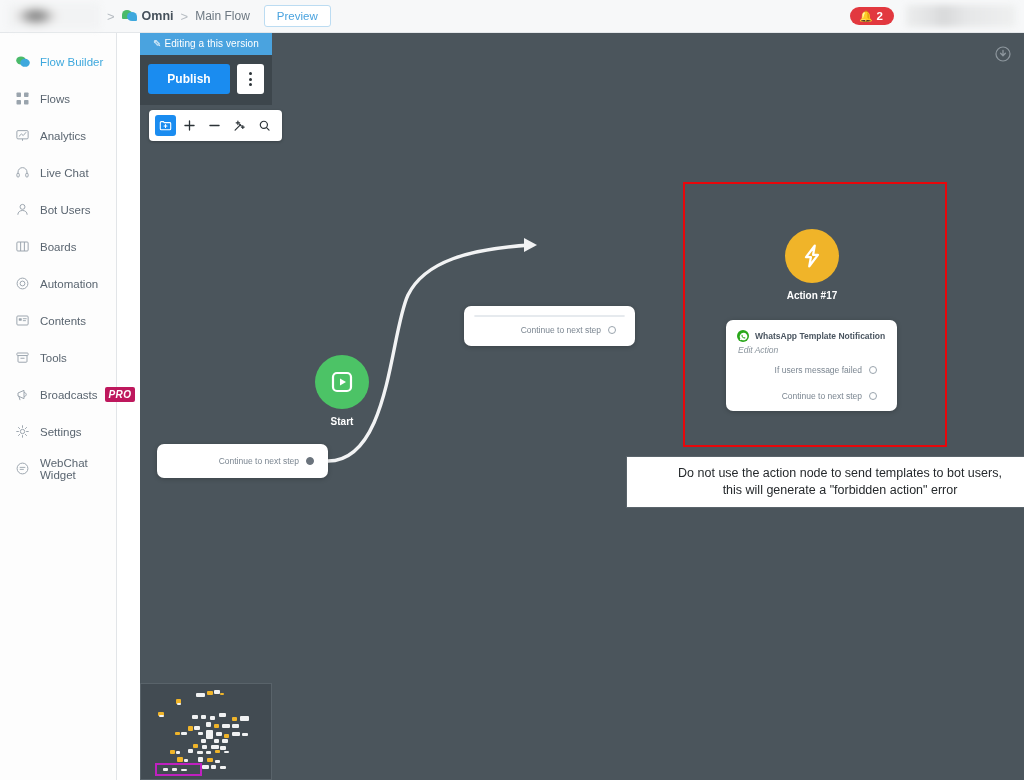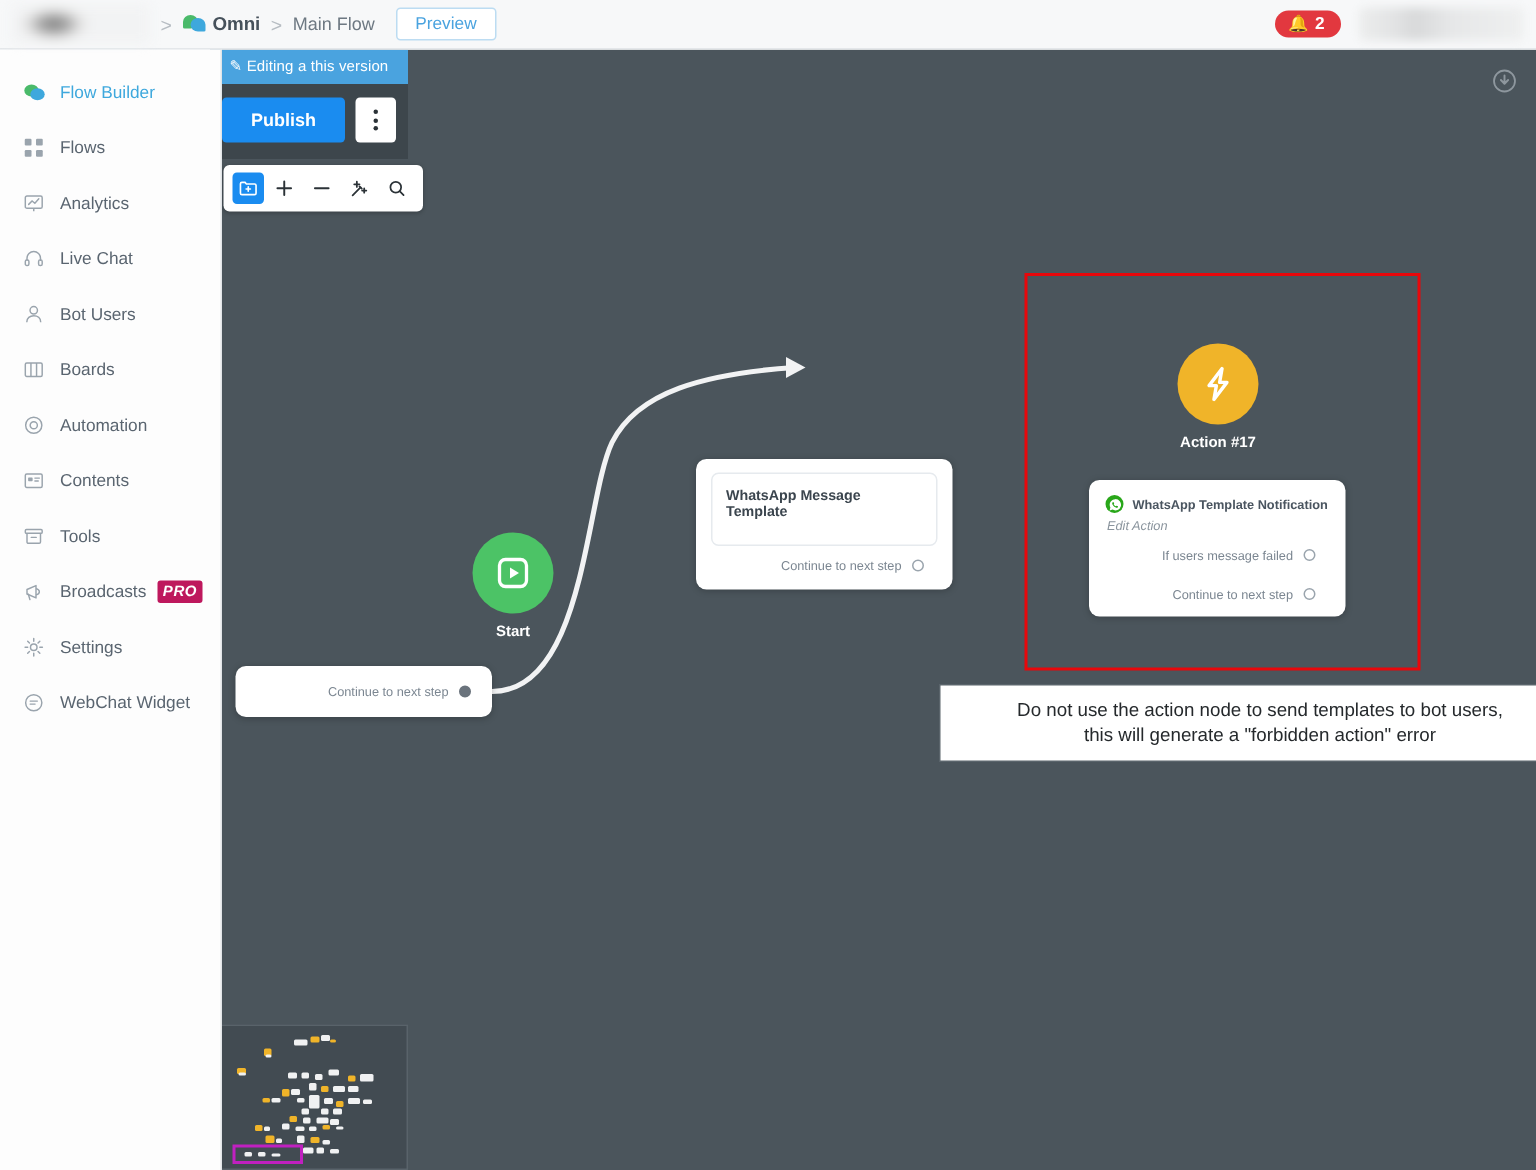--- a/index.html
+++ b/index.html
@@ -47,21 +47,21 @@
   }
   .bell { font-size: 11px; line-height: 1; }
   .user-blur {
     width: 110px; height: 22px; margin-left: 12px; border-radius: 4px;
     background: linear-gradient(90deg, #eceded 0%, #e2e3e4 22%, #d8d9da 34%, #e6e7e8 55%, #eff0f0 100%);
     filter: blur(3px);
   }
 
   
   .sidebar {
-    position: absolute; top: 33px; left: 0; width: 148px; height: 747px;
+    position: absolute; top: 33px; left: 0; width: 117px; height: 747px;
     background: #fdfdfd; border-right: 1px solid #e2e5e8; padding-top: 10px; z-index: 30;
   }
   .side-item {
     display: flex; align-items: center; height: 37px;
     padding-left: 14px; font-size: 11.5px; color: #5a6570; cursor: pointer;
   }
   .side-item.active { color: #3ea8dd; }
   .side-ico {
     width: 17px; height: 17px; margin-right: 9px;
     display: flex; align-items: center; justify-content: center;
@@ -349,21 +349,20 @@
       </div>
       <div class="node-title">Start</div>
     </div>
     <div class="start-card" style="left:17px; top:411px; width:171px;">
       <span>Continue to next step</span>
       <span class="port-dot filled"></span>
     </div>
 
     <div class="node-card" style="position:absolute; left:324px; top:266px; width:171px;">
       <div class="inner-box">
-        <div class="inner-title">WhatsApp Message Template</div>
       </div>
       <div class="port-row" style="padding-bottom:2px;">
         <span>Continue to next step</span>
         <span class="port-dot"></span>
       </div>
     </div>
 
     <div class="node" style="left:645px; top:196px; width:54px;">
       <div class="node-circle action">
         <svg width="26" height="26" viewBox="0 0 24 24">

